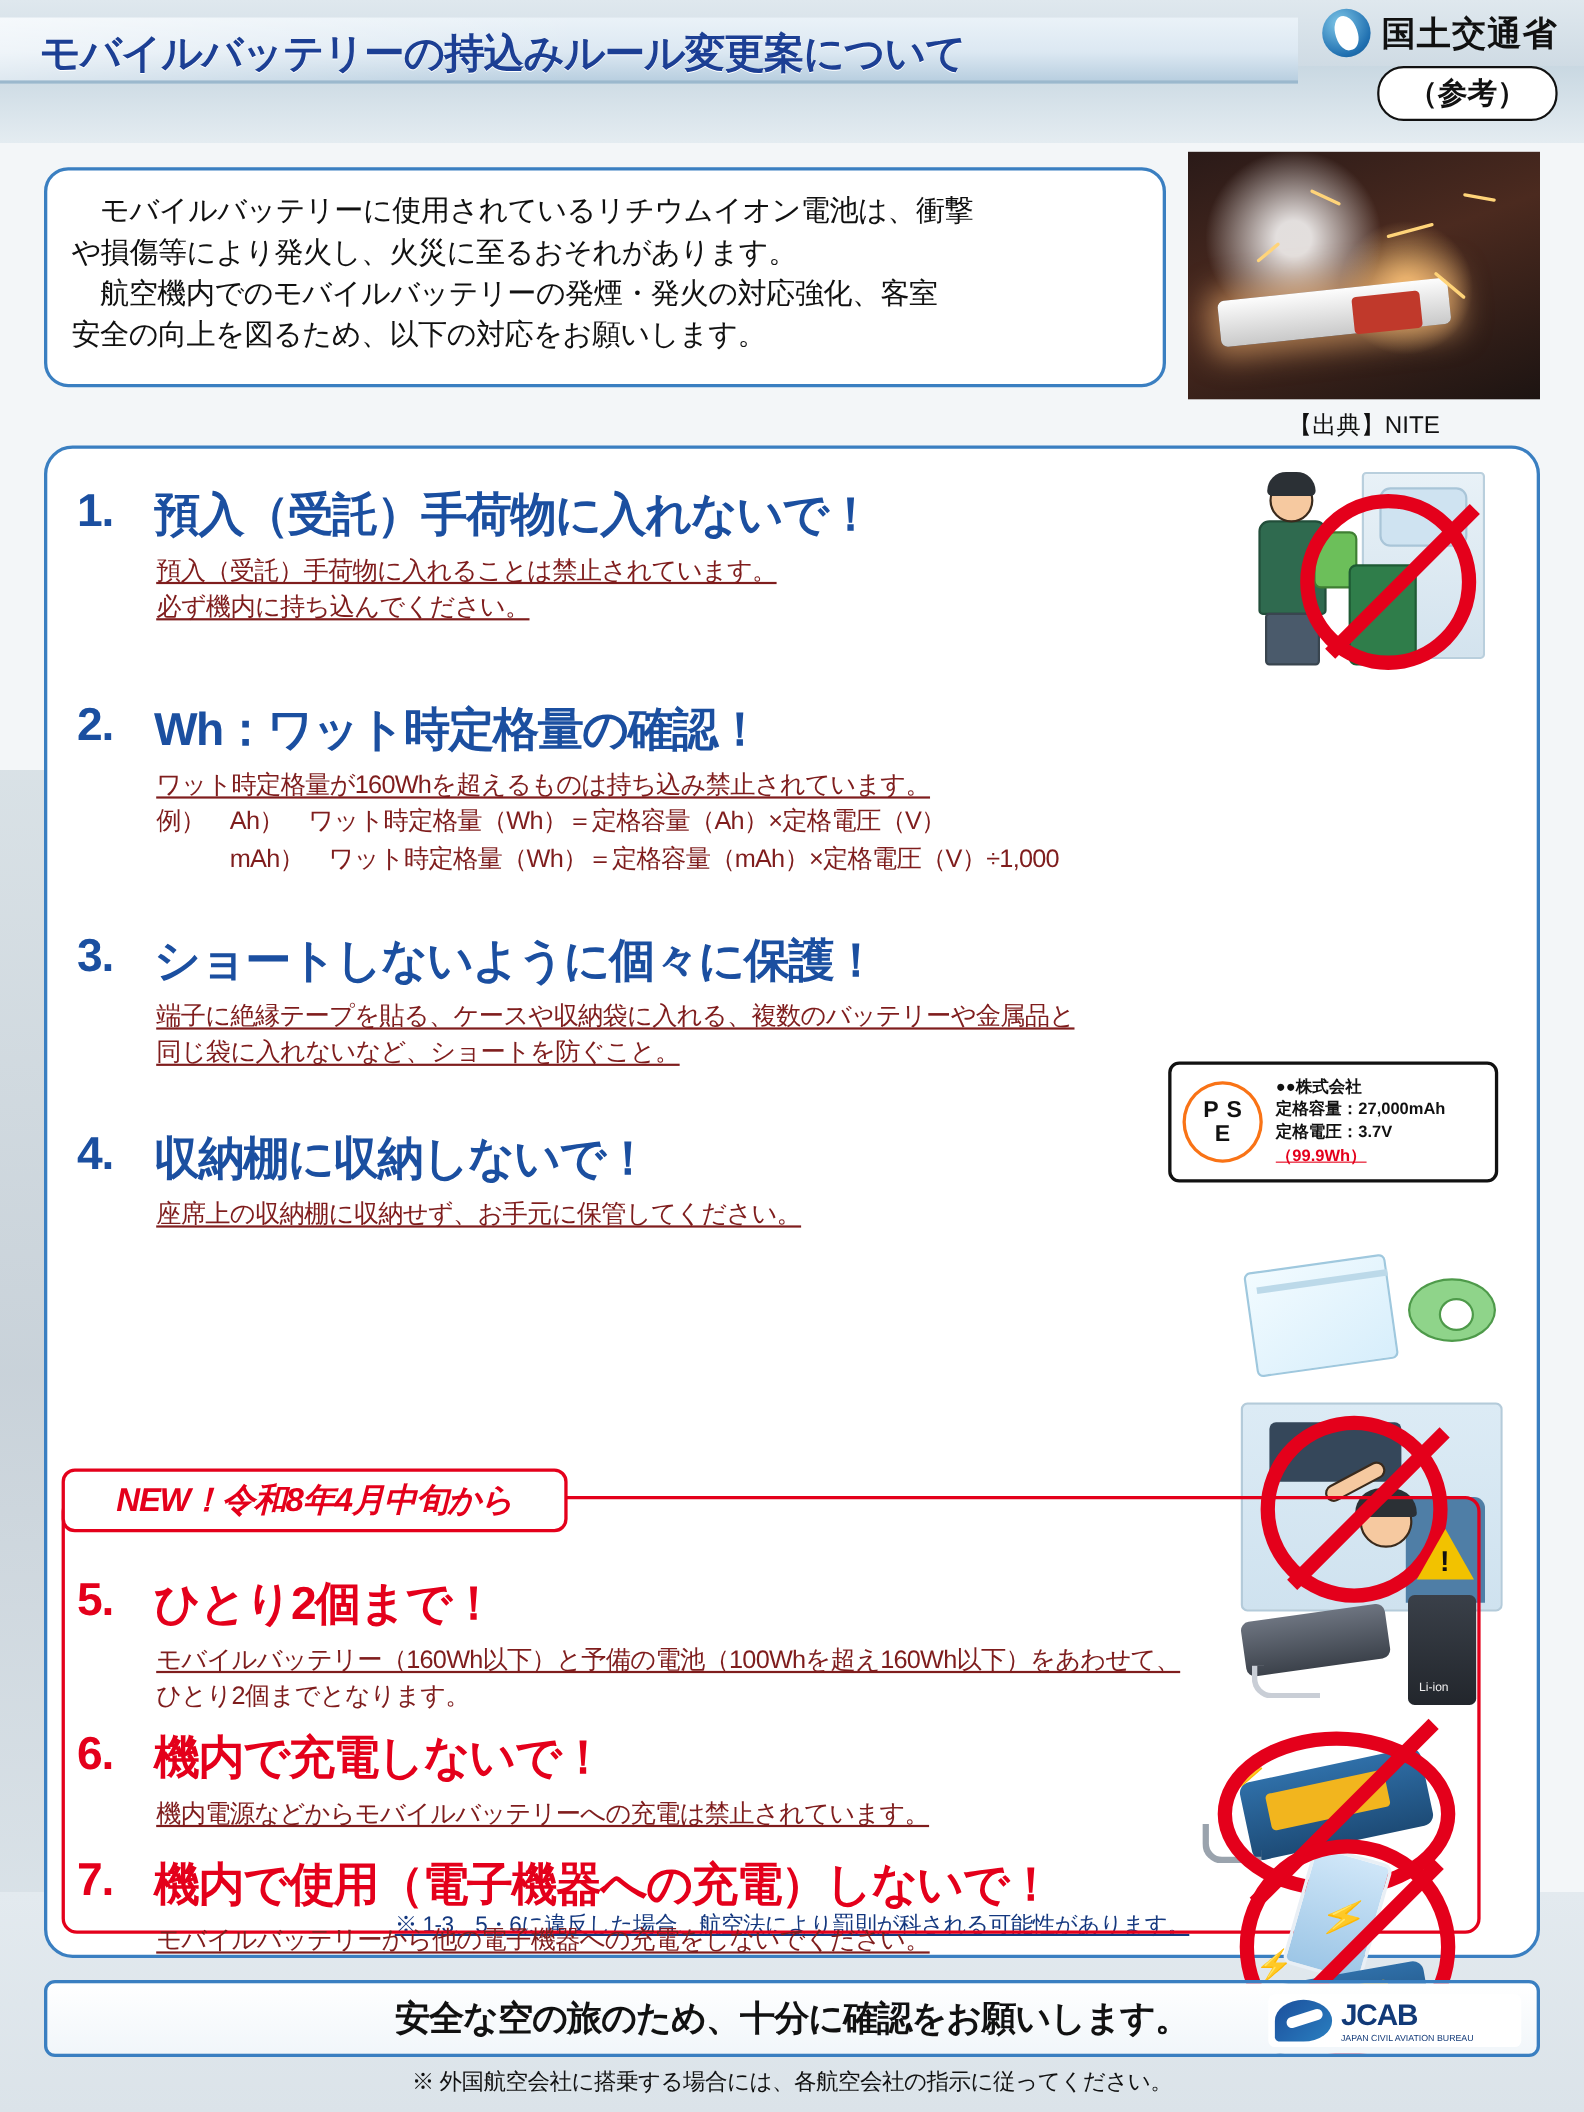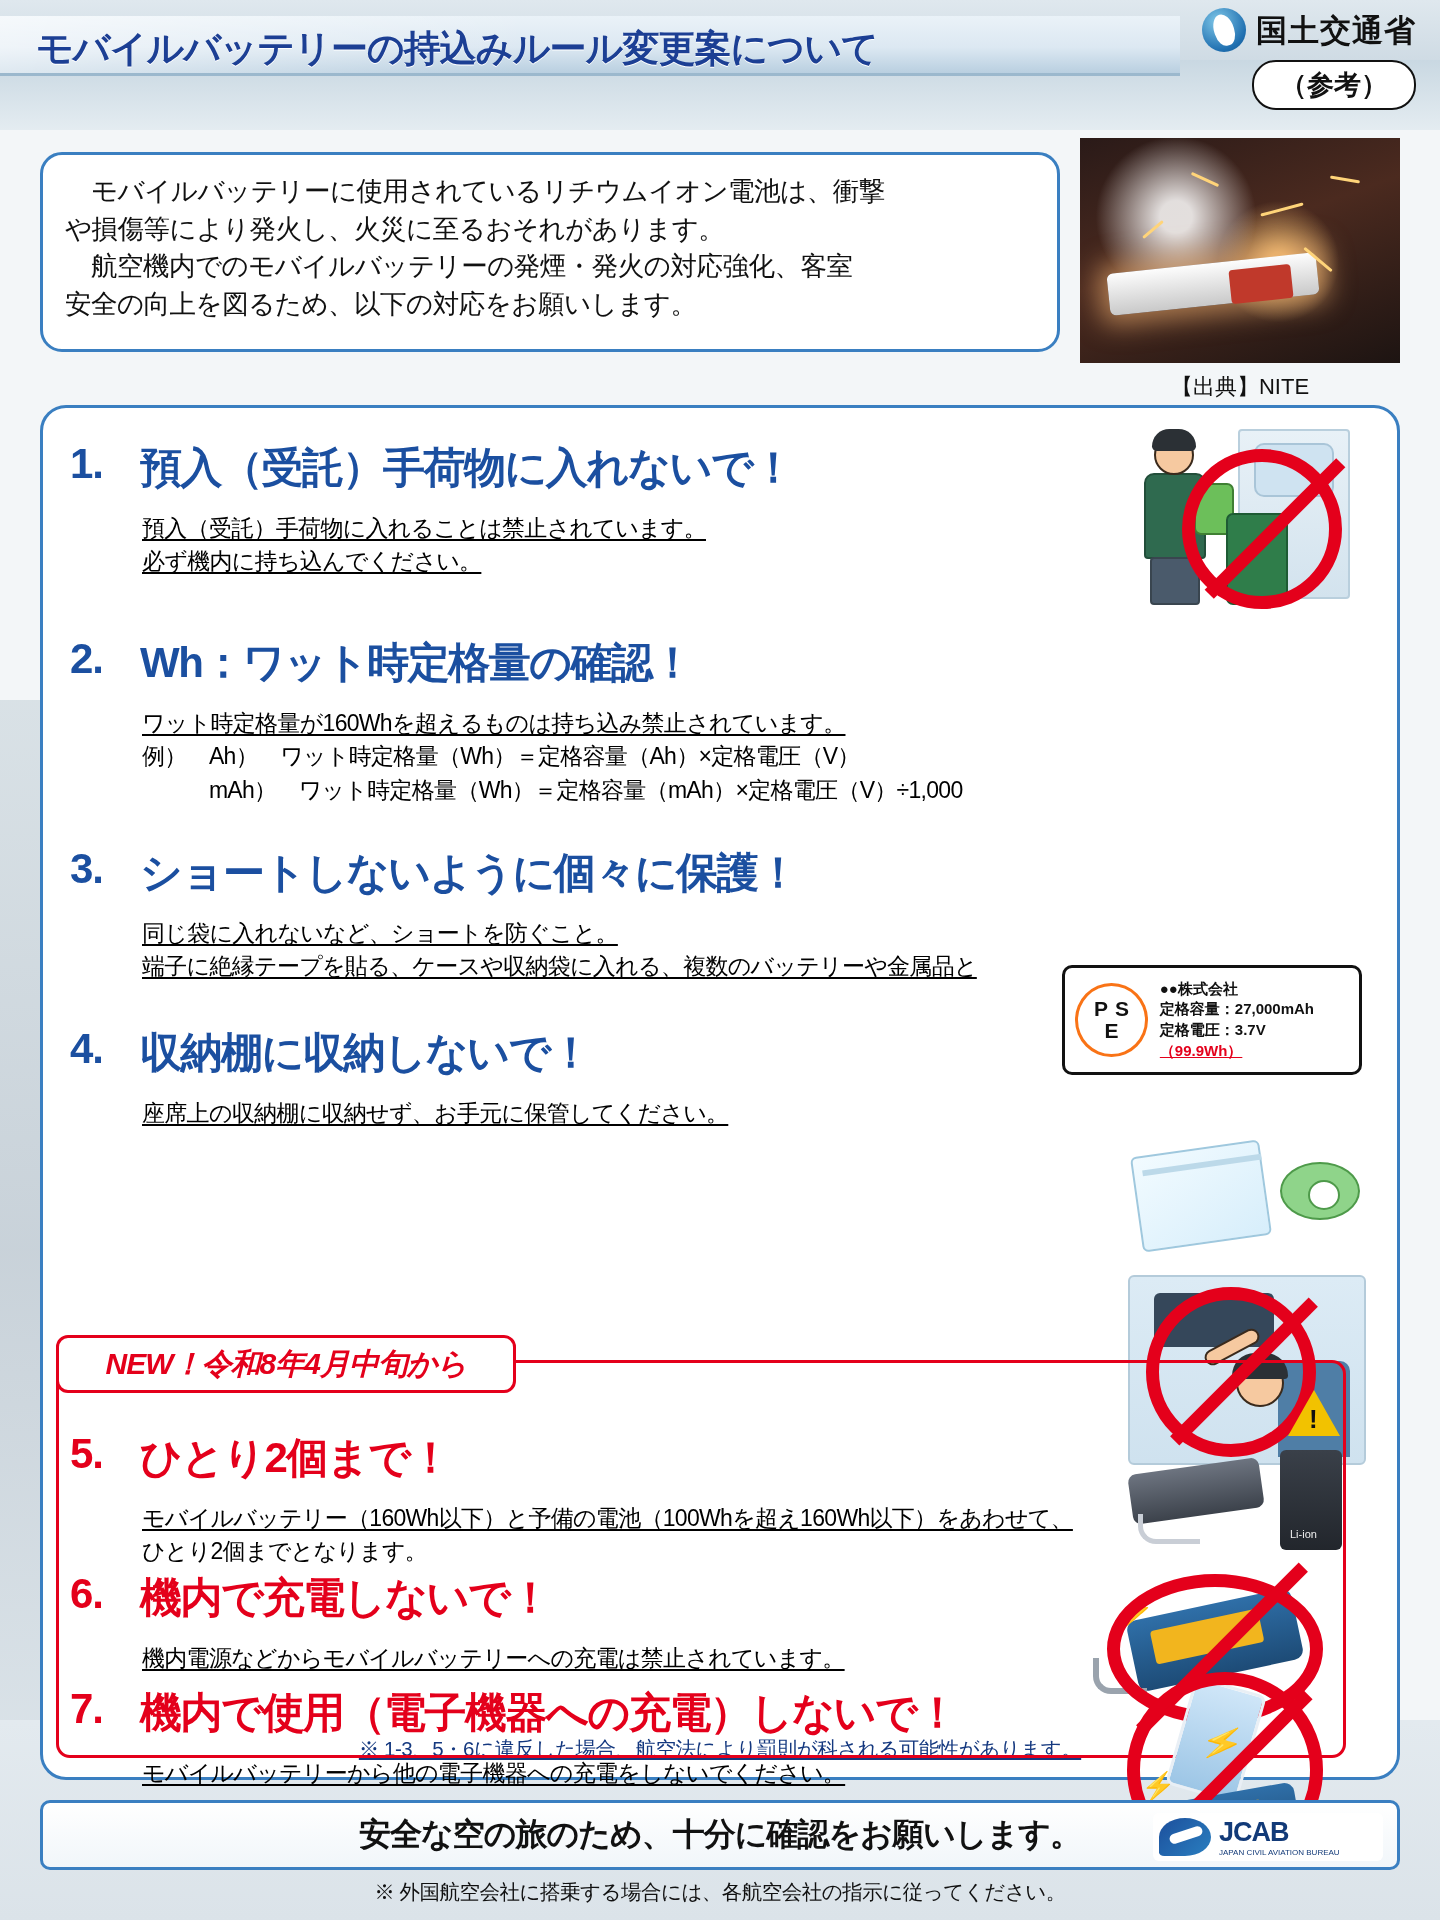--- a/index.html
+++ b/index.html
@@ -113,22 +113,22 @@
     font-size:42px; font-weight:bold; color:#1b4fa0; min-width:52px;
     letter-spacing:-1px;
   }
   .rule-title {
     font-size:42px; font-weight:bold; color:#1b4fa0; letter-spacing:-1.5px;
     white-space:nowrap;
   }
   .rule-title.red { color:#e4001b; }
   .rule-num.red { color:#e4001b; }
   .rule-body {
-    margin-top:16px; margin-left:72px;
-    font-size:23px; color:#000000; line-height:1.45; letter-spacing:-0.7px;
+    margin-top:6px; margin-left:72px;
+    font-size:23px; color:#7f1d1d; line-height:1.45; letter-spacing:-0.7px;
   }
   .rule-body .u { text-decoration:underline; text-underline-offset:3px; }
 
   
   .art { position:absolute; }
   .ban-circle {
     position:absolute; border:13px solid #e4001b; border-radius:50%;
   }
   .ban-slash {
     position:absolute; background:#e4001b; transform-origin:center;
@@ -442,22 +442,22 @@
     </div>
   </div>
 </div>
 
 <div class="rule" style="left:70px; top:845px;">
   <div class="rule-head">
     <span class="rule-num">3.</span>
     <span class="rule-title">ショートしないように個々に保護！</span>
   </div>
   <div class="rule-body">
+    <div class="u">端子に絶縁テープを貼る、ケースや収納袋に入れる、複数のバッテリーや金属品と</div>
     <div class="u">同じ袋に入れないなど、ショートを防ぐこと。</div>
-    <div class="u">端子に絶縁テープを貼る、ケースや収納袋に入れる、複数のバッテリーや金属品と</div>
   </div>
 </div>
 <div class="art art3">
   <div class="zip"></div>
     <div class="zipline"></div>
     <div class="tape"></div>
 </div>
 
 <div class="rule" style="left:70px; top:1025px;">
   <div class="rule-head">

